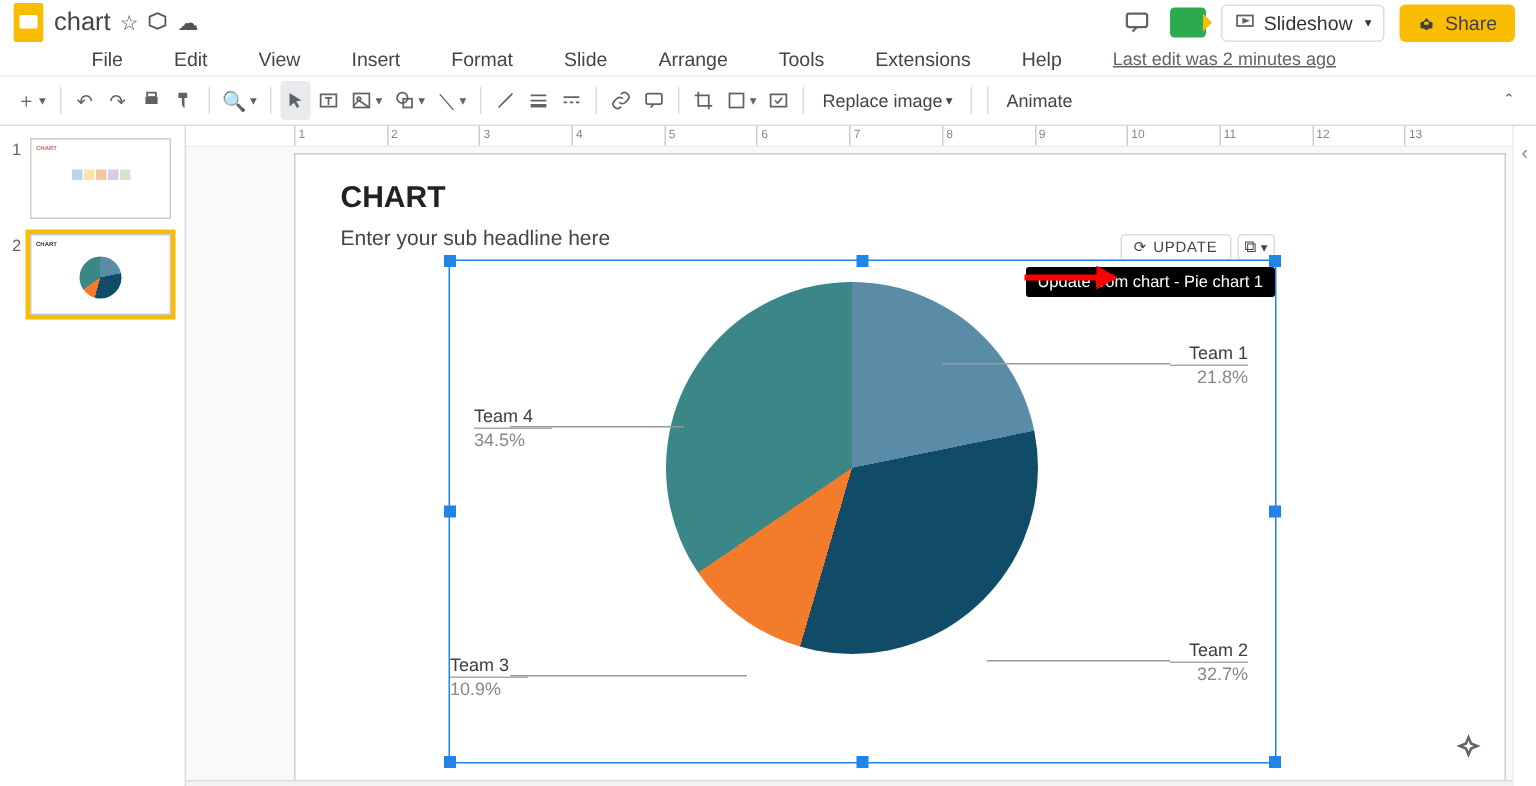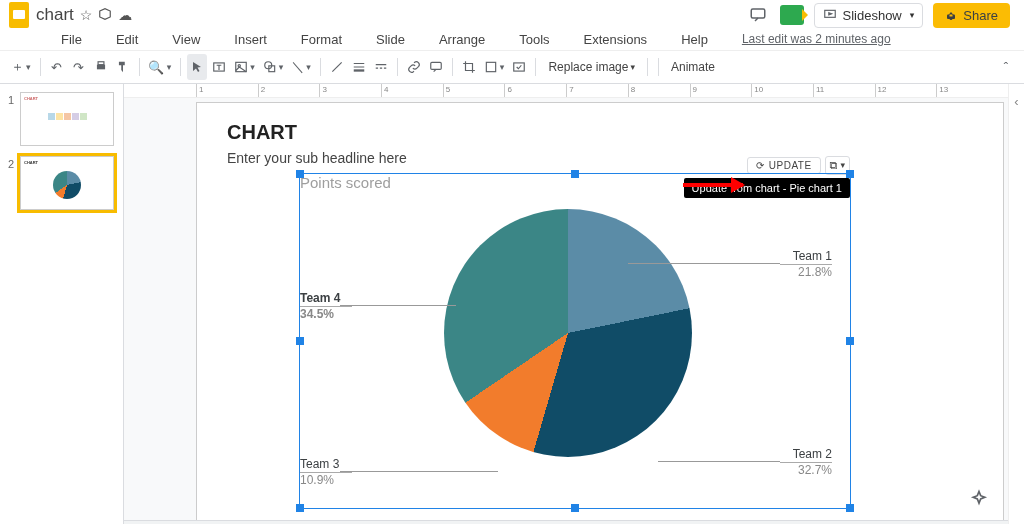--- a/index.html
+++ b/index.html
@@ -337,39 +337,38 @@
               <span>⟳</span>
               <span>UPDATE</span>
             </div>
             <div class="link-btn">
               <span>⧉</span>
               <span style="font-size:9px;">▾</span>
             </div>
           </div>
           <div class="tooltip" style="right:0;top:4px;">Update from chart - Pie chart 1</div>
 
-          <div class="chart-title">Points scored</div>
           <div class="pie-area">
             <div class="pie"></div>
 
             <div class="leader-line" style="left:328px;top:68px;width:152px;"></div>
             <div class="leader-line" style="left:358px;top:266px;width:122px;"></div>
             <div class="leader-line" style="left:40px;top:276px;width:158px;"></div>
             <div class="leader-line" style="left:40px;top:110px;width:116px;"></div>
 
             <div class="data-label" style="left:480px;top:54px;text-align:right;">
               <span class="name">Team 1</span><br><span class="val">21.8%</span>
             </div>
             <div class="data-label" style="left:480px;top:252px;text-align:right;">
               <span class="name">Team 2</span><br><span class="val">32.7%</span>
             </div>
             <div class="data-label" style="left:0px;top:262px;">
               <span class="name">Team 3</span><br><span class="val">10.9%</span>
             </div>
-            <div class="data-label" style="left:0px;top:96px;font-weight:bold;">
+            <div class="data-label" style="left:16px;top:96px;">
               <span class="name">Team 4</span><br><span class="val">34.5%</span>
             </div>
           </div>
         </div>
 
         <div class="sel-box" style="left:102px;top:70px;width:552px;height:336px;">
           <div class="handle" style="left:0;top:0;"></div>
           <div class="handle" style="left:50%;top:0;"></div>
           <div class="handle" style="left:100%;top:0;"></div>
           <div class="handle" style="left:0;top:50%;"></div>

